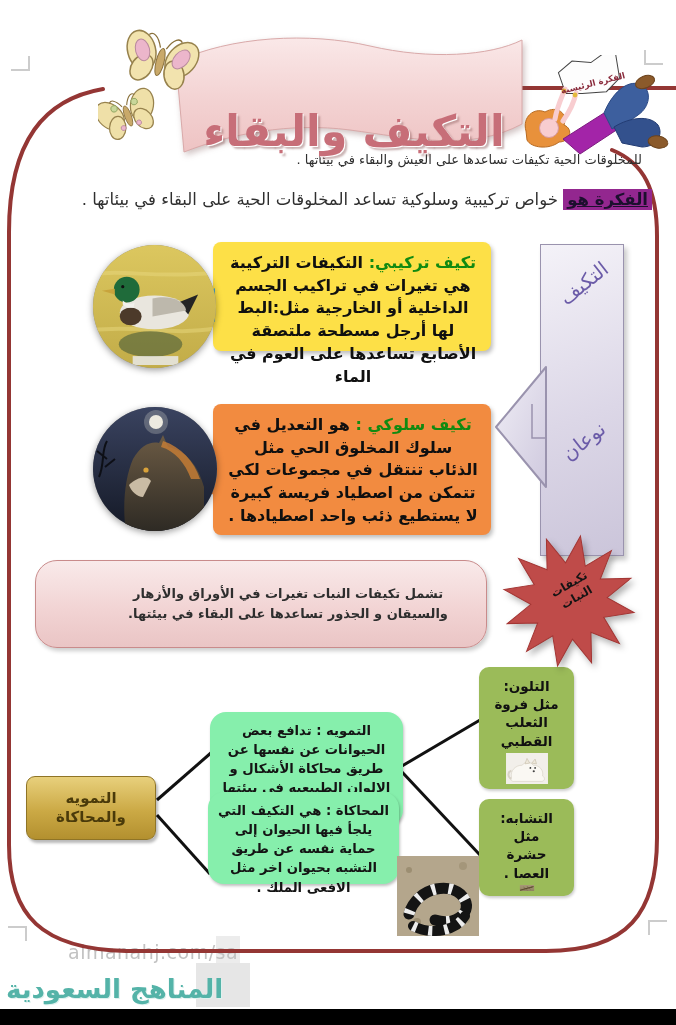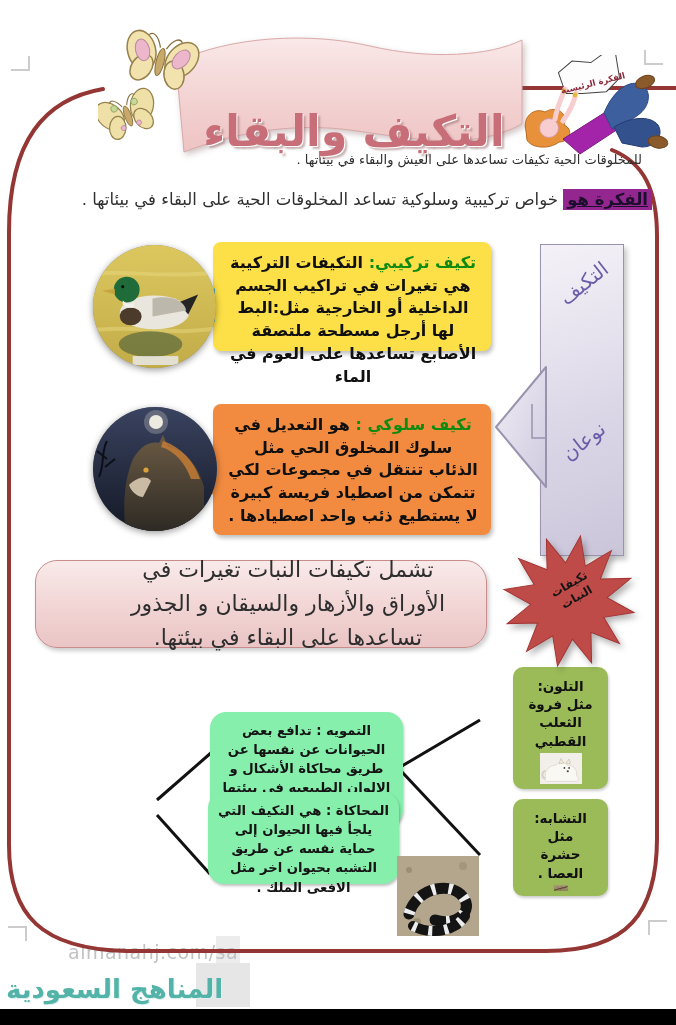--- a/index.html
+++ b/index.html
@@ -48,41 +48,41 @@
   .types-box{left:540px;top:244px;width:84px;height:312px;
       background:linear-gradient(160deg,#F4F2F8 0%,#DCD7E7 55%,#CBC5DA 100%);
       border:1.5px solid #9A93AE;box-sizing:border-box;box-shadow:3px 4px 5px rgba(0,0,0,.22);}
   .hand{position:absolute;width:64px;transform:rotate(-38deg);font-size:20px;color:#6B5BA8;
       text-align:center;line-height:1.15;direction:rtl;}
   .arrow-left{left:486px;top:358px;width:74px;height:136px;}
   
   .pink-box{left:35px;top:560px;width:452px;height:88px;border-radius:22px;
       background:linear-gradient(180deg,#F9EAEA 0%,#F1D2D2 60%,#EAC5C5 100%);
       border:1.5px solid #C98B8B;box-sizing:border-box;box-shadow:2px 3px 4px rgba(0,0,0,.2);
-      display:flex;align-items:center;direction:rtl;font-size:22px;color:#2e2e2e;
-      padding:6px 26px 6px 80px;text-align:center;line-height:1.55;}
+      display:flex;align-items:center;direction:rtl;font-size:13px;color:#2e2e2e;
+      padding:6px 26px 6px 80px;text-align:center;line-height:1.55;font-weight:bold;}
   
   .burst{left:502px;top:534px;width:136px;height:136px;}
   .burst-label{left:536px;top:576px;width:74px;transform:rotate(-30deg);font-size:11.5px;font-weight:bold;
       color:#141414;text-align:center;line-height:1.3;direction:rtl;}
   
   .gold-box{left:26px;top:776px;width:130px;height:64px;border-radius:9px;
       background:linear-gradient(180deg,#E8D07C 0%,#CBA945 55%,#B3902F 100%);
       border:1px solid #8F7426;box-sizing:border-box;box-shadow:2px 3px 3px rgba(0,0,0,.28);
       display:flex;align-items:center;justify-content:center;text-align:center;
       font-size:15px;font-weight:bold;color:#4A3A0A;line-height:1.25;direction:rtl;padding:2px 12px;}
   .red-box{position:absolute;background:#86efac;border-radius:16px;color:#141414;font-weight:bold;
       font-size:13.2px;line-height:1.45;text-align:center;direction:rtl;box-sizing:border-box;
       padding:9px 8px;box-shadow:1px 2px 3px rgba(0,0,0,.25);}
   .red1{left:210px;top:712px;width:193px;height:114px;}
   .red2{left:208px;top:792px;width:191px;height:92px;}
   .green-box{position:absolute;left:479px;width:95px;background:#9BBB59;border-radius:10px;
       color:#111;font-weight:bold;font-size:13.5px;line-height:1.35;text-align:center;direction:rtl;
       box-sizing:border-box;padding:10px 14px 5px;display:flex;flex-direction:column;align-items:center;
-      gap:3px;box-shadow:1px 2px 3px rgba(0,0,0,.2);margin-left:34px;}
+      gap:3px;box-shadow:1px 2px 3px rgba(0,0,0,.2);}
   .green1{top:667px;height:122px;}
   .green2{top:799px;height:97px;text-align:center;}
   
   .wm-block{position:absolute;background:#ececec;z-index:0;}
   .wm-url{left:68px;top:941px;font-size:19px;color:#c2c2c2;letter-spacing:.5px;}
   .wm-name{left:6px;top:974px;font-size:26px;font-weight:bold;color:#54B3A8;direction:rtl;
       text-shadow:1px 1px 0 #dff1ee;letter-spacing:1px;}
   .blackbar{left:0;top:1009px;width:676px;height:16px;background:#000;}
 </style>
 </head>
@@ -230,20 +230,23 @@
 
   <div class="abs pink-box z2">
       <span>تشمل تكيفات النبات تغيرات في الأوراق والأزهار والسيقان و الجذور تساعدها على البقاء في بيئتها.</span>
     </div>
 
   <svg class="abs burst z3" viewBox="0 0 136 136" style="filter:drop-shadow(3px 4px 3px rgba(0,0,0,.3));">
     <polygon transform="rotate(10 67 67)" fill="#BF4B49" stroke="#A33634" stroke-width="1" points="133,67 104,77 124,100 94,94 100,124 77,104 67,133 57,104 34,124 40,94 10,100 30,77 1,67 30,57 10,34 40,40 34,10 57,30 67,1 77,30 100,10 94,40 124,34 104,57"></polygon>
   </svg>
   <div class="abs burst-label z4">تكيفات النبات</div>
 
+  <div class="abs gold-box z2">
+      <span>التمويه والمحاكاة</span>
+    </div>
 
   <div class="red-box red1 z2">التمويه : تدافع بعض الحيوانات عن نفسها عن طريق محاكاة الأشكال و الالوان الطبيعيه في بيئتها بحيث يصعب تمييزها عن محيطها  وللتمويه نوعان:</div>
   <div class="red-box red2 z2">المحاكاة : هي التكيف التي يلجأ فيها الحيوان إلى حماية نفسه عن طريق التشبه بحيوان اخر  مثل الافعى الملك .</div>
 
   <div class="green-box green1 z2">
     <span>التلون: مثل فروة الثعلب القطبي</span>
     <svg width="62" height="46" viewBox="0 0 62 46">
       <rect width="62" height="46" fill="#F2EFEA"></rect>
       <path d="M8,36 C6,26 14,18 24,18 C28,12 36,12 40,18 C50,18 56,26 54,34 C58,36 58,42 52,42 L12,42 C8,42 6,40 8,36 Z" fill="#FAF8F3" stroke="#D8D2C6"></path>
       <polygon points="28,16 31,8 35,15" fill="#EFE9DC" stroke="#C9C0AE"></polygon>

